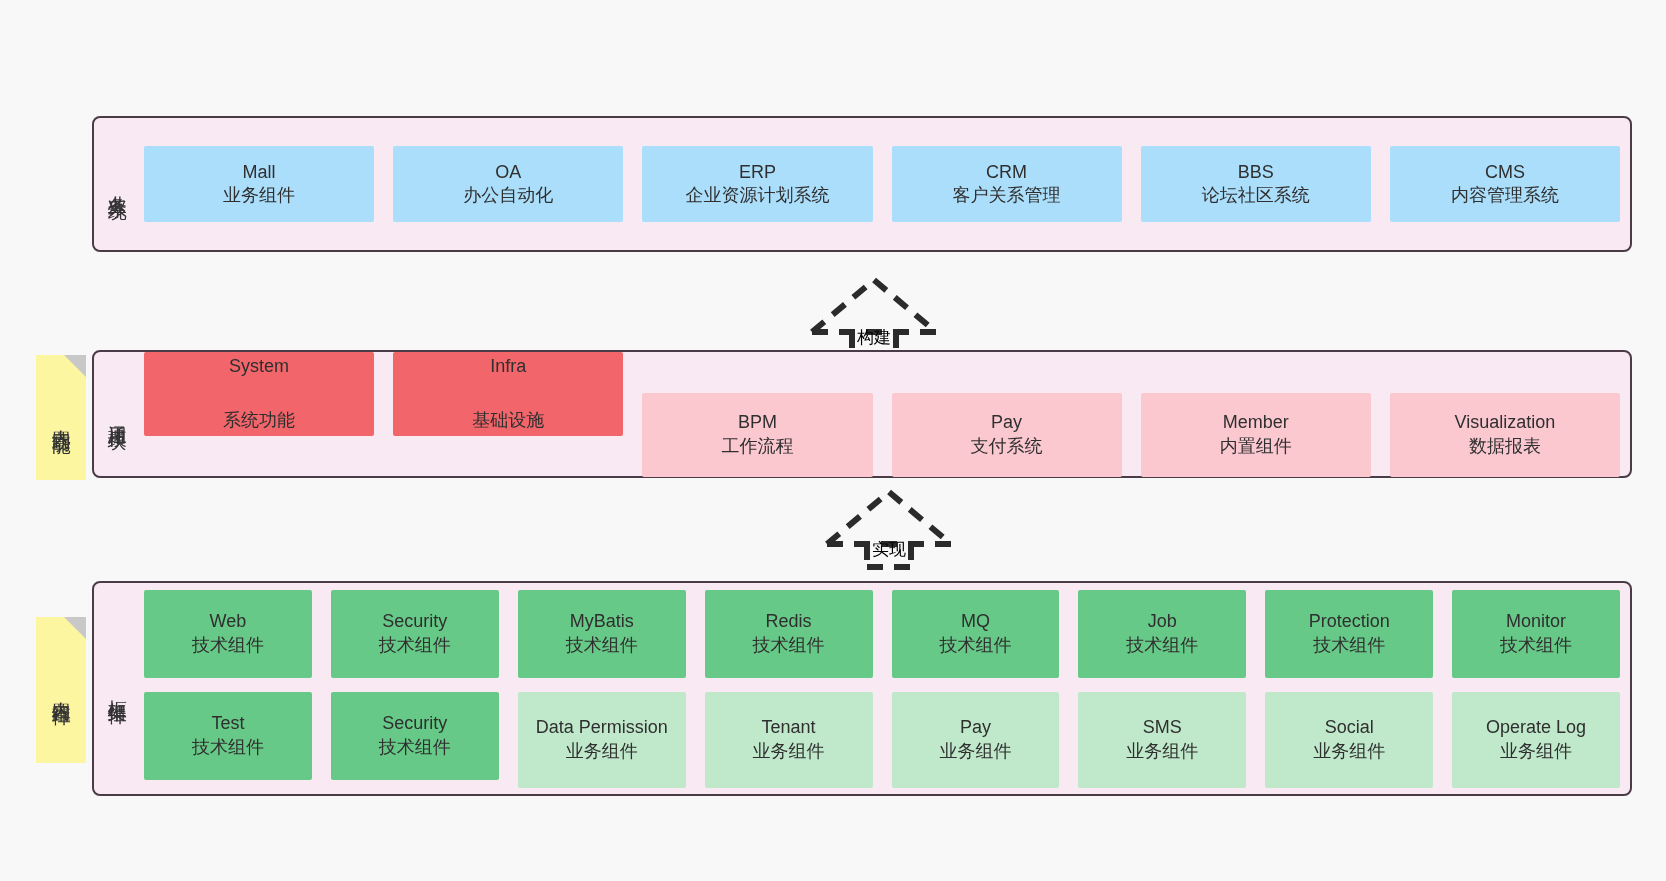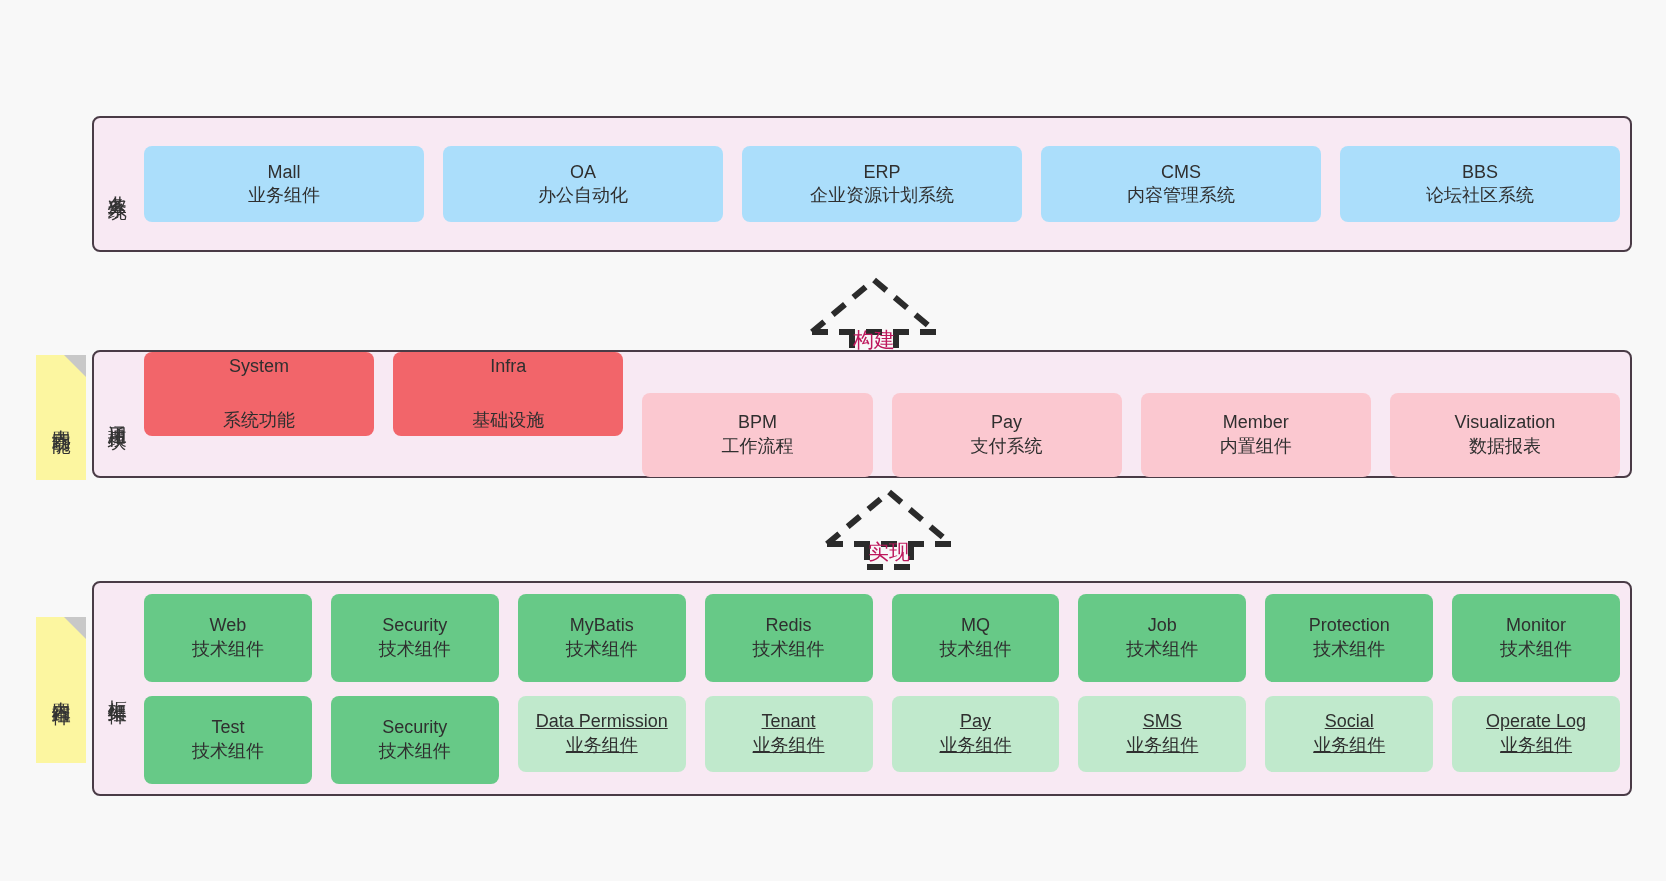--- a/index.html
+++ b/index.html
@@ -60,40 +60,40 @@
 
   .row {
     display: flex;
     gap: 19px;
     justify-content: space-between;
   }
 
   
   .card {
     flex: 1 1 0;
-    border-radius: 8px;
+    border-radius: 2px;
     display: flex;
     flex-direction: column;
     align-items: center;
     justify-content: center;
     text-align: center;
     font-size: 18px;
     line-height: 1.3;
     color: #2f2f2f;
     box-sizing: border-box;
     padding: 4px 6px;
   }
   .card .t1 { display: block; }
   .card .t2 { display: block; }
 
   .card.blue  { background: #abdefb; height: 76px; }
   .card.red   { background: #f2656a; height: 84px; gap: 31px; }
   .card.pink  { background: #fbc8d0; height: 84px; margin-top: 41px; }
   .card.green { background: #67c987; height: 88px; }
-  .card.lgreen{ background: #c0e9cc; height: 76px; text-decoration: underline; }
+  .card.lgreen{ background: #c0e9cc; height: 96px; }
 
   
   .note {
     position: absolute;
     background: #fcf6a0;
     font-size: 19px;
     line-height: 1.18;
     color: #333;
     display: flex;
     align-items: center;
@@ -117,22 +117,22 @@
 
   
   .connector {
     position: absolute;
     pointer-events: none;
   }
   .connector .conn-label {
     position: absolute;
     left: 50%;
     transform: translateX(-50%);
-    font-size: 21px;
-    color: #be185d;
+    font-size: 17px;
+    color: #000000;
     background: transparent;
     white-space: nowrap;
     user-select: none;
   }
 </style>
 </head>
 <body>
 
 <div id="canvas">
 
@@ -146,26 +146,30 @@
         </div>
         <div class="card blue">
           <span class="t1">OA</span>
           <span class="t2">办公自动化</span>
         </div>
         <div class="card blue">
           <span class="t1">ERP</span>
           <span class="t2">企业资源计划系统</span>
         </div>
         <div class="card blue">
+          <span class="t1">CRM</span>
+          <span class="t2">客户关系管理</span>
+        </div>
+        <div class="card blue">
+          <span class="t1">BBS</span>
+          <span class="t2">论坛社区系统</span>
+        </div>
+        <div class="card blue">
           <span class="t1">CMS</span>
           <span class="t2">内容管理系统</span>
-        </div>
-        <div class="card blue">
-          <span class="t1">BBS</span>
-          <span class="t2">论坛社区系统</span>
         </div>
       </div>
     </div>
   </div>
 
   <div class="connector" style="left:800px; top:268px; width:148px; height:90px;">
     <svg width="148" height="90" viewBox="0 0 148 90">
       <polyline points="12,64 74,12 136,64" fill="none" stroke="#2b2b2b" stroke-width="6" stroke-dasharray="16 11" stroke-linecap="butt"></polyline>
       <line x1="12" y1="64" x2="136" y2="64" stroke="#2b2b2b" stroke-width="6" stroke-dasharray="16 11"></line>
       <line x1="52" y1="64" x2="52" y2="90" stroke="#2b2b2b" stroke-width="6" stroke-dasharray="16 11"></line>

